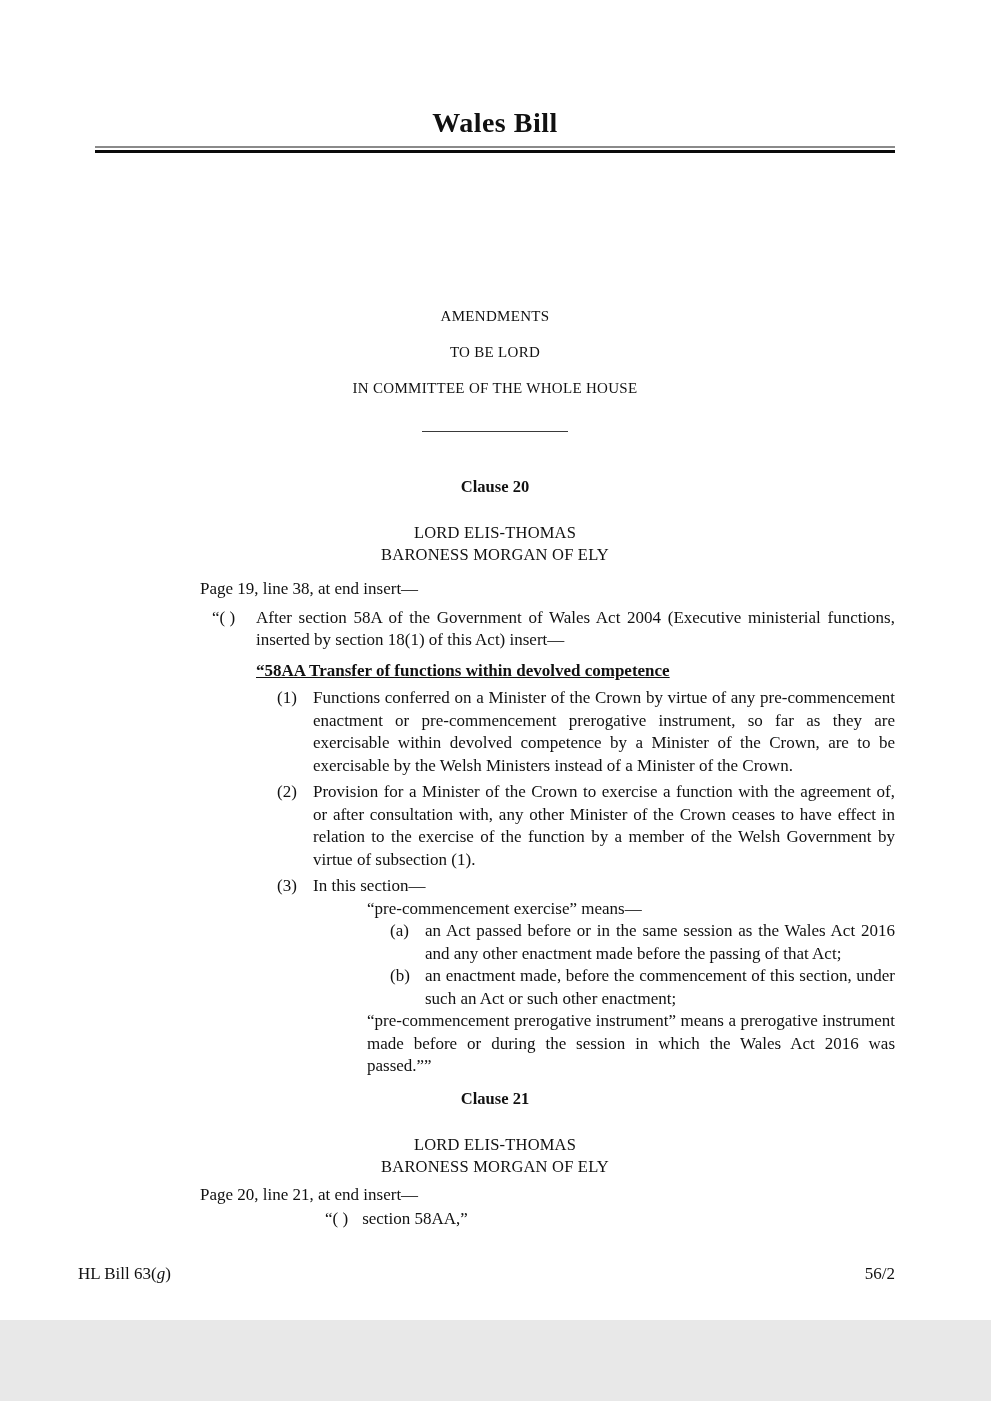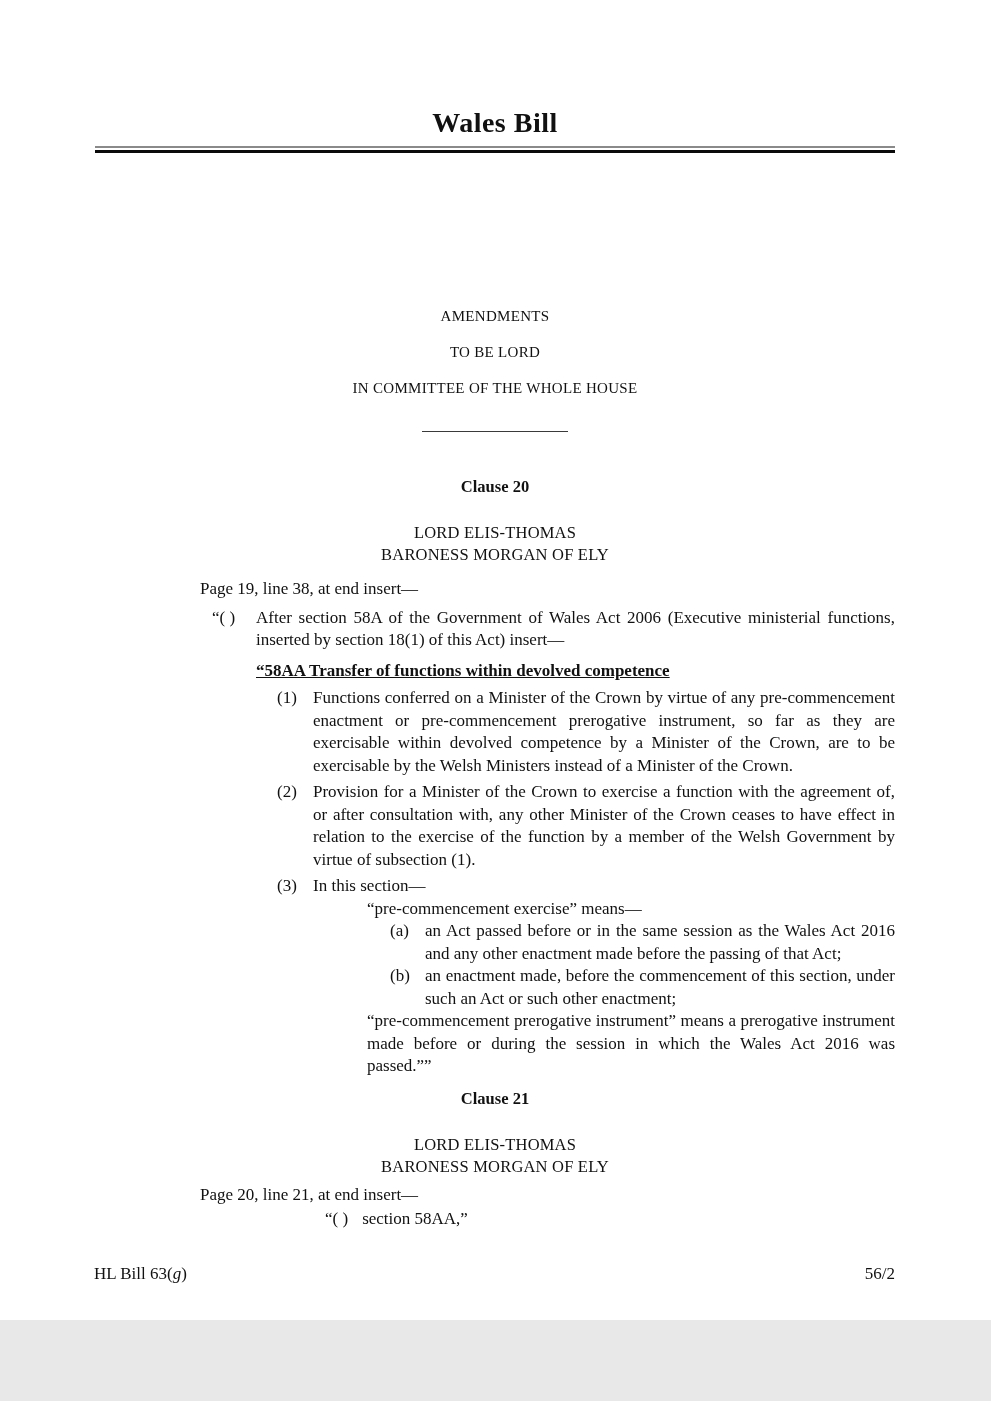--- a/index.html
+++ b/index.html
@@ -81,21 +81,21 @@
   .p-abc { margin-left: 330px; margin-top: 0; }
   .p-abc > .marker { left: -35px; width: 35px; }
 
   .p-insert { margin-left: 230px; margin-top: 2px; text-align: left; position: relative; }
   .p-insert > .marker { position: static; display: inline; }
   .p-insert .insert-text { margin-left: 14px; }
 
   .footer {
     position: absolute;
     top: 1263px;
-    left: 94px;
+    left: 78px;
     right: 96px;
     font-size: 17px;
     line-height: 22px;
     display: flex;
     justify-content: space-between;
   }
   .footer .italic-g { font-style: italic; }
 </style>
 </head>
 <body>
@@ -123,21 +123,21 @@
   <div class="sponsors">
     <div class="sponsor-line">LORD ELIS-THOMAS</div>
     <div class="sponsor-line">BARONESS MORGAN OF ELY</div>
   </div>
 
   <div class="amendment">
     <div class="pageline">Page 19, line 38, at end insert—</div>
 
     <div class="para p-item">
       <span class="marker">“( )</span>
-      <span>After section 58A of the Government of Wales Act 2006 (Executive ministerial functions, inserted by section 18(1) of this Act) insert—</span>
+      <span>After section 58A of the Government of Wales Act 2004 (Executive ministerial functions, inserted by section 18(1) of this Act) insert—</span>
     </div>
 
     <div class="section-heading">“58AA Transfer of functions within devolved competence</div>
 
     <div class="para p-sub">
       <span class="marker">(1)</span>
       <span>Functions conferred on a Minister of the Crown by virtue of any pre-commencement enactment or pre-commencement prerogative instrument, so far as they are exercisable within devolved competence by a Minister of the Crown, are to be exercisable by the Welsh Ministers instead of a Minister of the Crown.</span>
     </div>
 
     <div class="para p-sub tight">

